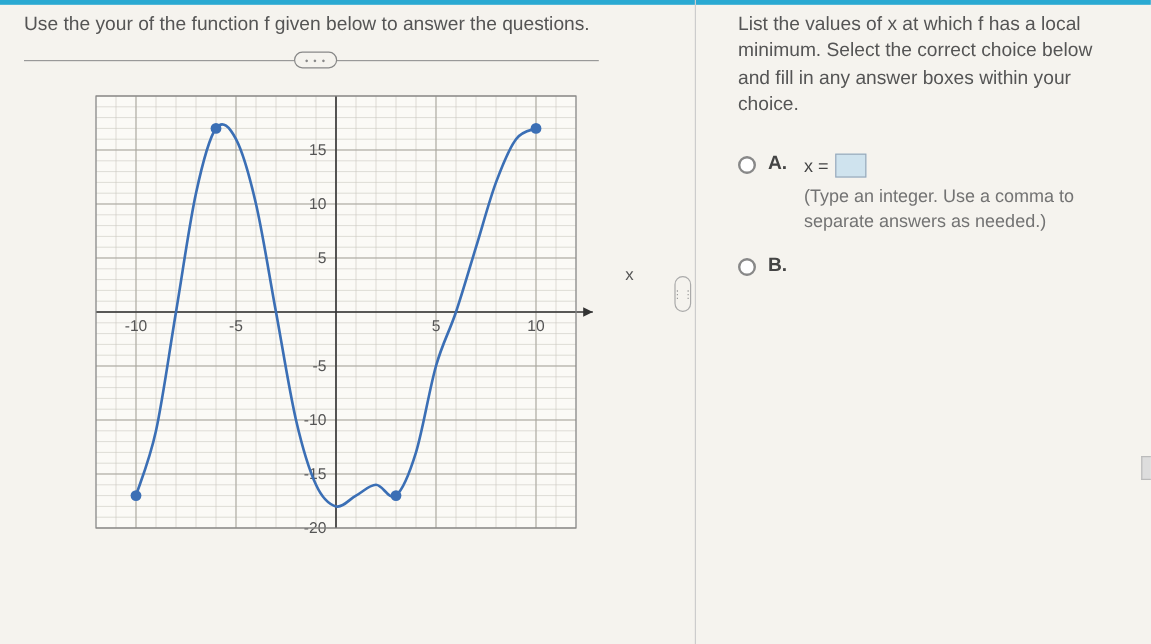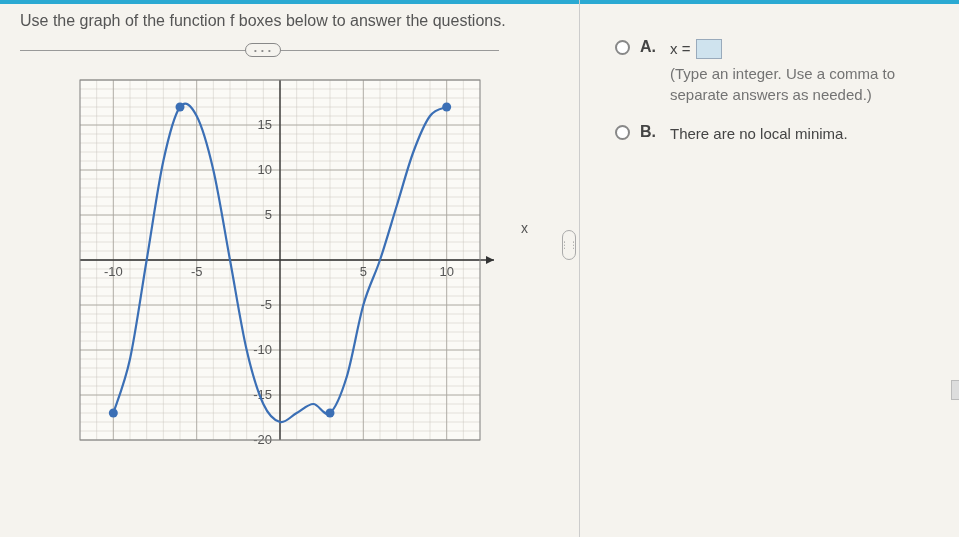--- a/index.html
+++ b/index.html
@@ -133,21 +133,21 @@
       height: 4px;
       background: #2aa9d2;
     }
   </style>
 </head>
 <body>
 
 <div class="topbar"></div>
 
 <div class="left-panel">
-  <p class="prompt-text">Use the graph of the function f boxes below to answer the questions.</p>
+  <p class="prompt-text">Use the your of the function f given below to answer the questions.</p>
   <div class="divider-row">
     <div class="hline"></div>
     <div class="ellipsis-pill">• • •</div>
   </div>
 
   <div class="graph-wrap">
     <span class="x-label">x</span>
     <svg id="chart-svg" width="440" height="380" viewBox="0 0 440 380">
         <rect x="10" y="10" width="400" height="360" fill="#fbfaf6" stroke="none"></rect>
         <line x1="10" y1="370" x2="10" y2="10" stroke="#c9c7bf" stroke-width="0.5"></line>
@@ -249,36 +249,36 @@
         <circle cx="110" cy="37" r="4.5" fill="#3b6fb5"></circle>
         <circle cx="260" cy="343" r="4.5" fill="#3b6fb5"></circle>
         <circle cx="376.66666666666663" cy="37" r="4.5" fill="#3b6fb5"></circle>
         <rect x="10" y="10" width="400" height="360" fill="none" stroke="#888" stroke-width="1"></rect>
       </svg>
   </div>
 </div>
 
 <div class="right-panel">
   <div class="side-handle">⋮⋮</div>
+  <p class="prompt-text">List the values of x at which f has a local minimum. Select the correct choice below and fill in any answer boxes within your choice.</p>
 
   <div class="choices">
 
     <div class="choice-row">
       <div class="radio"></div>
       <div class="choice-letter">A.</div>
       <div class="choice-body">
         <div class="eq-line">
           <span>x =</span>
           <span class="answer-box"></span>
         </div>
         <div class="hint">(Type an integer. Use a comma to separate answers as needed.)</div>
       </div>
     </div>
 
     <div class="choice-row">
       <div class="radio"></div>
       <div class="choice-letter">B.</div>
-      <div class="choice-body">There are no local minima.</div>
     </div>
 
   </div>
   <div class="edge-tab"></div>
 </div>
 
 </body></html>

